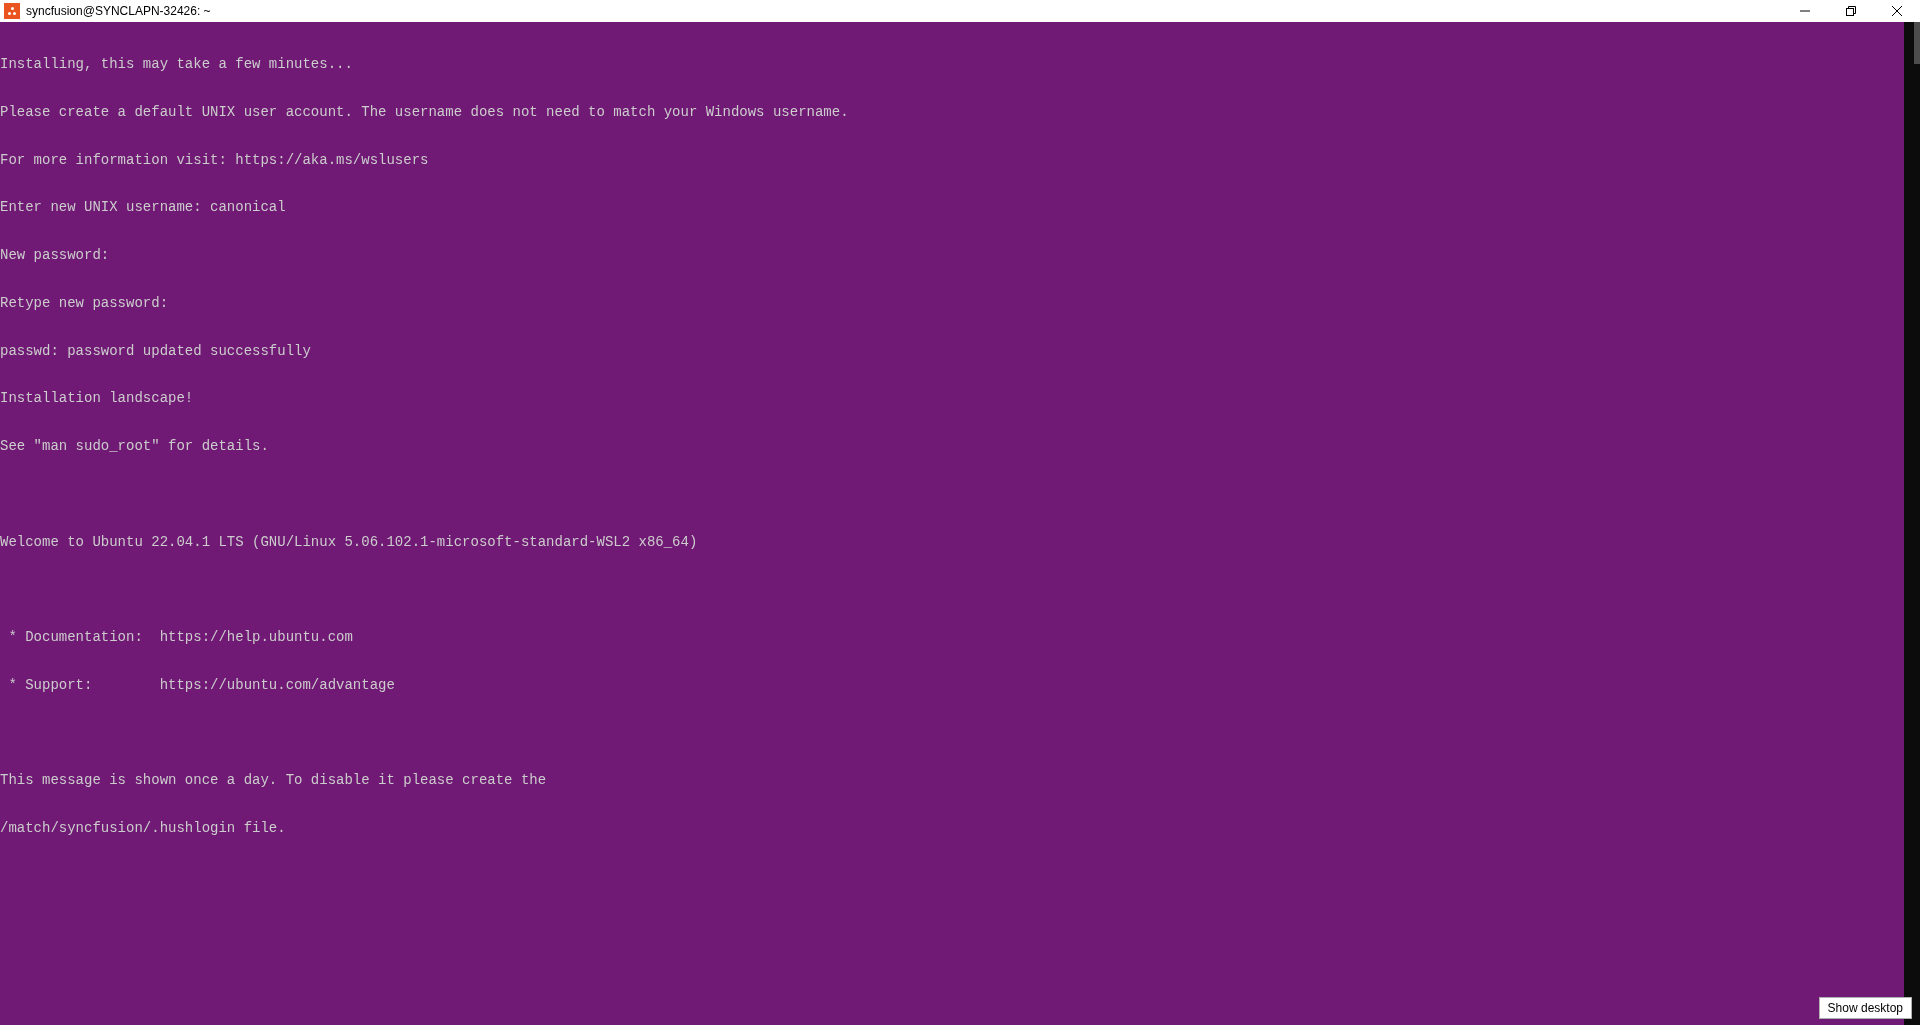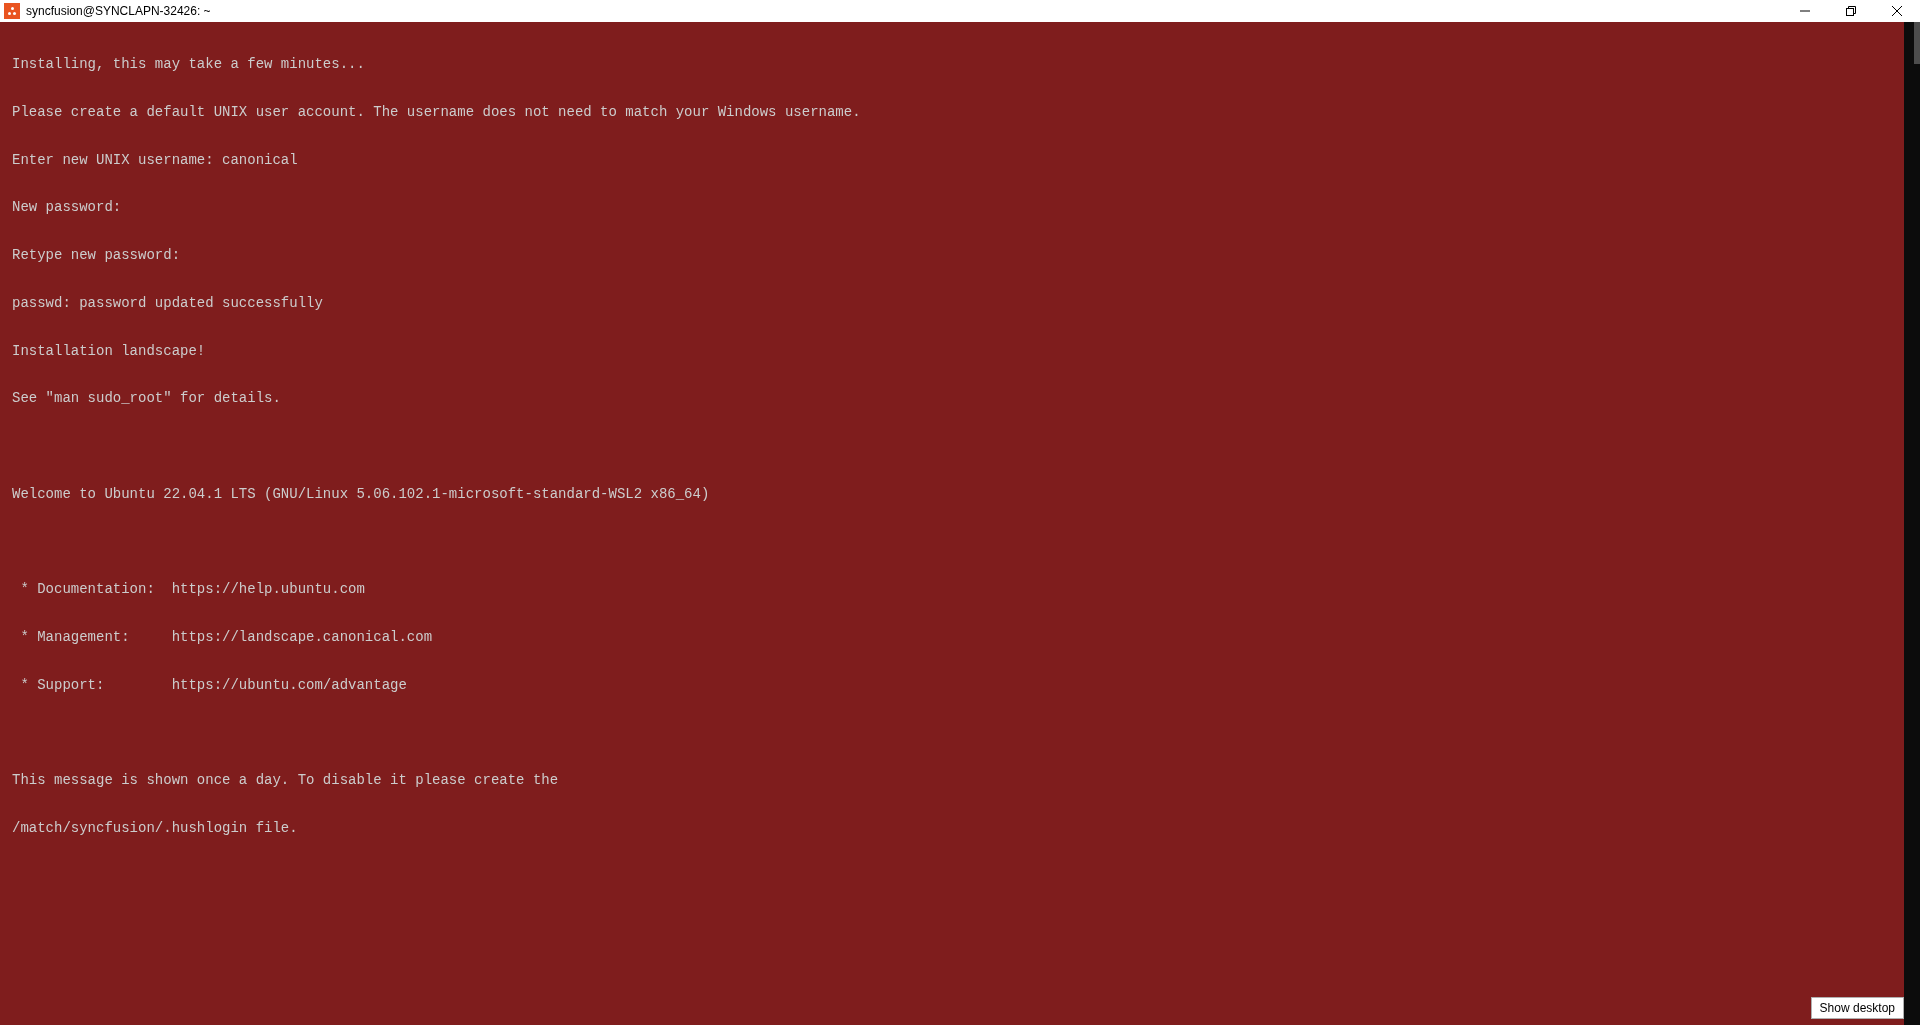--- a/index.html
+++ b/index.html
@@ -74,28 +74,28 @@
     }
     .win-btn svg {
       width: 10px;
       height: 10px;
       stroke: #000000;
       stroke-width: 1;
       fill: none;
     }
     .terminal-area {
       position: relative;
-      background: #7f1d1d;
+      background: #701a75;
       width: 100%;
       height: calc(100% - 22px);
       font-family: Consolas, "Courier New", monospace;
       font-size: 14px;
       line-height: 16px;
       color: #cccccc;
-      padding: 2px 0 0 12px;
+      padding: 2px 0 0 0;
       white-space: pre;
       overflow: hidden;
     }
     .term-line {
       height: 15.75px;
       white-space: pre;
     }
     .prompt-user {
       color: #16c60c;
     }
@@ -116,21 +116,21 @@
     .scrollbar-thumb {
       position: absolute;
       right: 0;
       top: 0;
       width: 6px;
       height: 42px;
       background: #4d4d4d;
     }
     .tooltip {
       position: absolute;
-      right: 16px;
+      right: 8px;
       bottom: 6px;
       background: #ffffff;
       border: 1px solid #b0b0b0;
       padding: 3px 8px;
       font-size: 12px;
       color: #000000;
       font-family: "Segoe UI", Tahoma, sans-serif;
     }
   </style>
 </head>
@@ -159,31 +159,31 @@
           <line x1="0" y1="0" x2="10" y2="10"></line>
           <line x1="10" y1="0" x2="0" y2="10"></line>
         </svg>
     </div>
   </div>
 </div>
 
 <div class="terminal-area">
   <div class="term-line">Installing, this may take a few minutes...</div>
   <div class="term-line">Please create a default UNIX user account. The username does not need to match your Windows username.</div>
+  <div class="term-line">For more information visit: https://aka.ms/wslusers</div>
   <div class="term-line">Enter new UNIX username: canonical</div>
   <div class="term-line">New password:</div>
   <div class="term-line">Retype new password:</div>
   <div class="term-line">passwd: password updated successfully</div>
   <div class="term-line">Installation landscape!</div>
   <div class="term-line">See "man sudo_root" for details.</div>
   <div class="term-line"></div>
   <div class="term-line">Welcome to Ubuntu 22.04.1 LTS (GNU/Linux 5.06.102.1-microsoft-standard-WSL2 x86_64)</div>
   <div class="term-line"></div>
   <div class="term-line"> * Documentation:  https://help.ubuntu.com</div>
-  <div class="term-line"> * Management:     https://landscape.canonical.com</div>
   <div class="term-line"> * Support:        https://ubuntu.com/advantage</div>
   <div class="term-line"></div>
   <div class="term-line">This message is shown once a day. To disable it please create the</div>
   <div class="term-line">/match/syncfusion/.hushlogin file.</div>
 
   <div class="scrollbar-track">
     <div class="scrollbar-thumb"></div>
   </div>
 </div>
 

